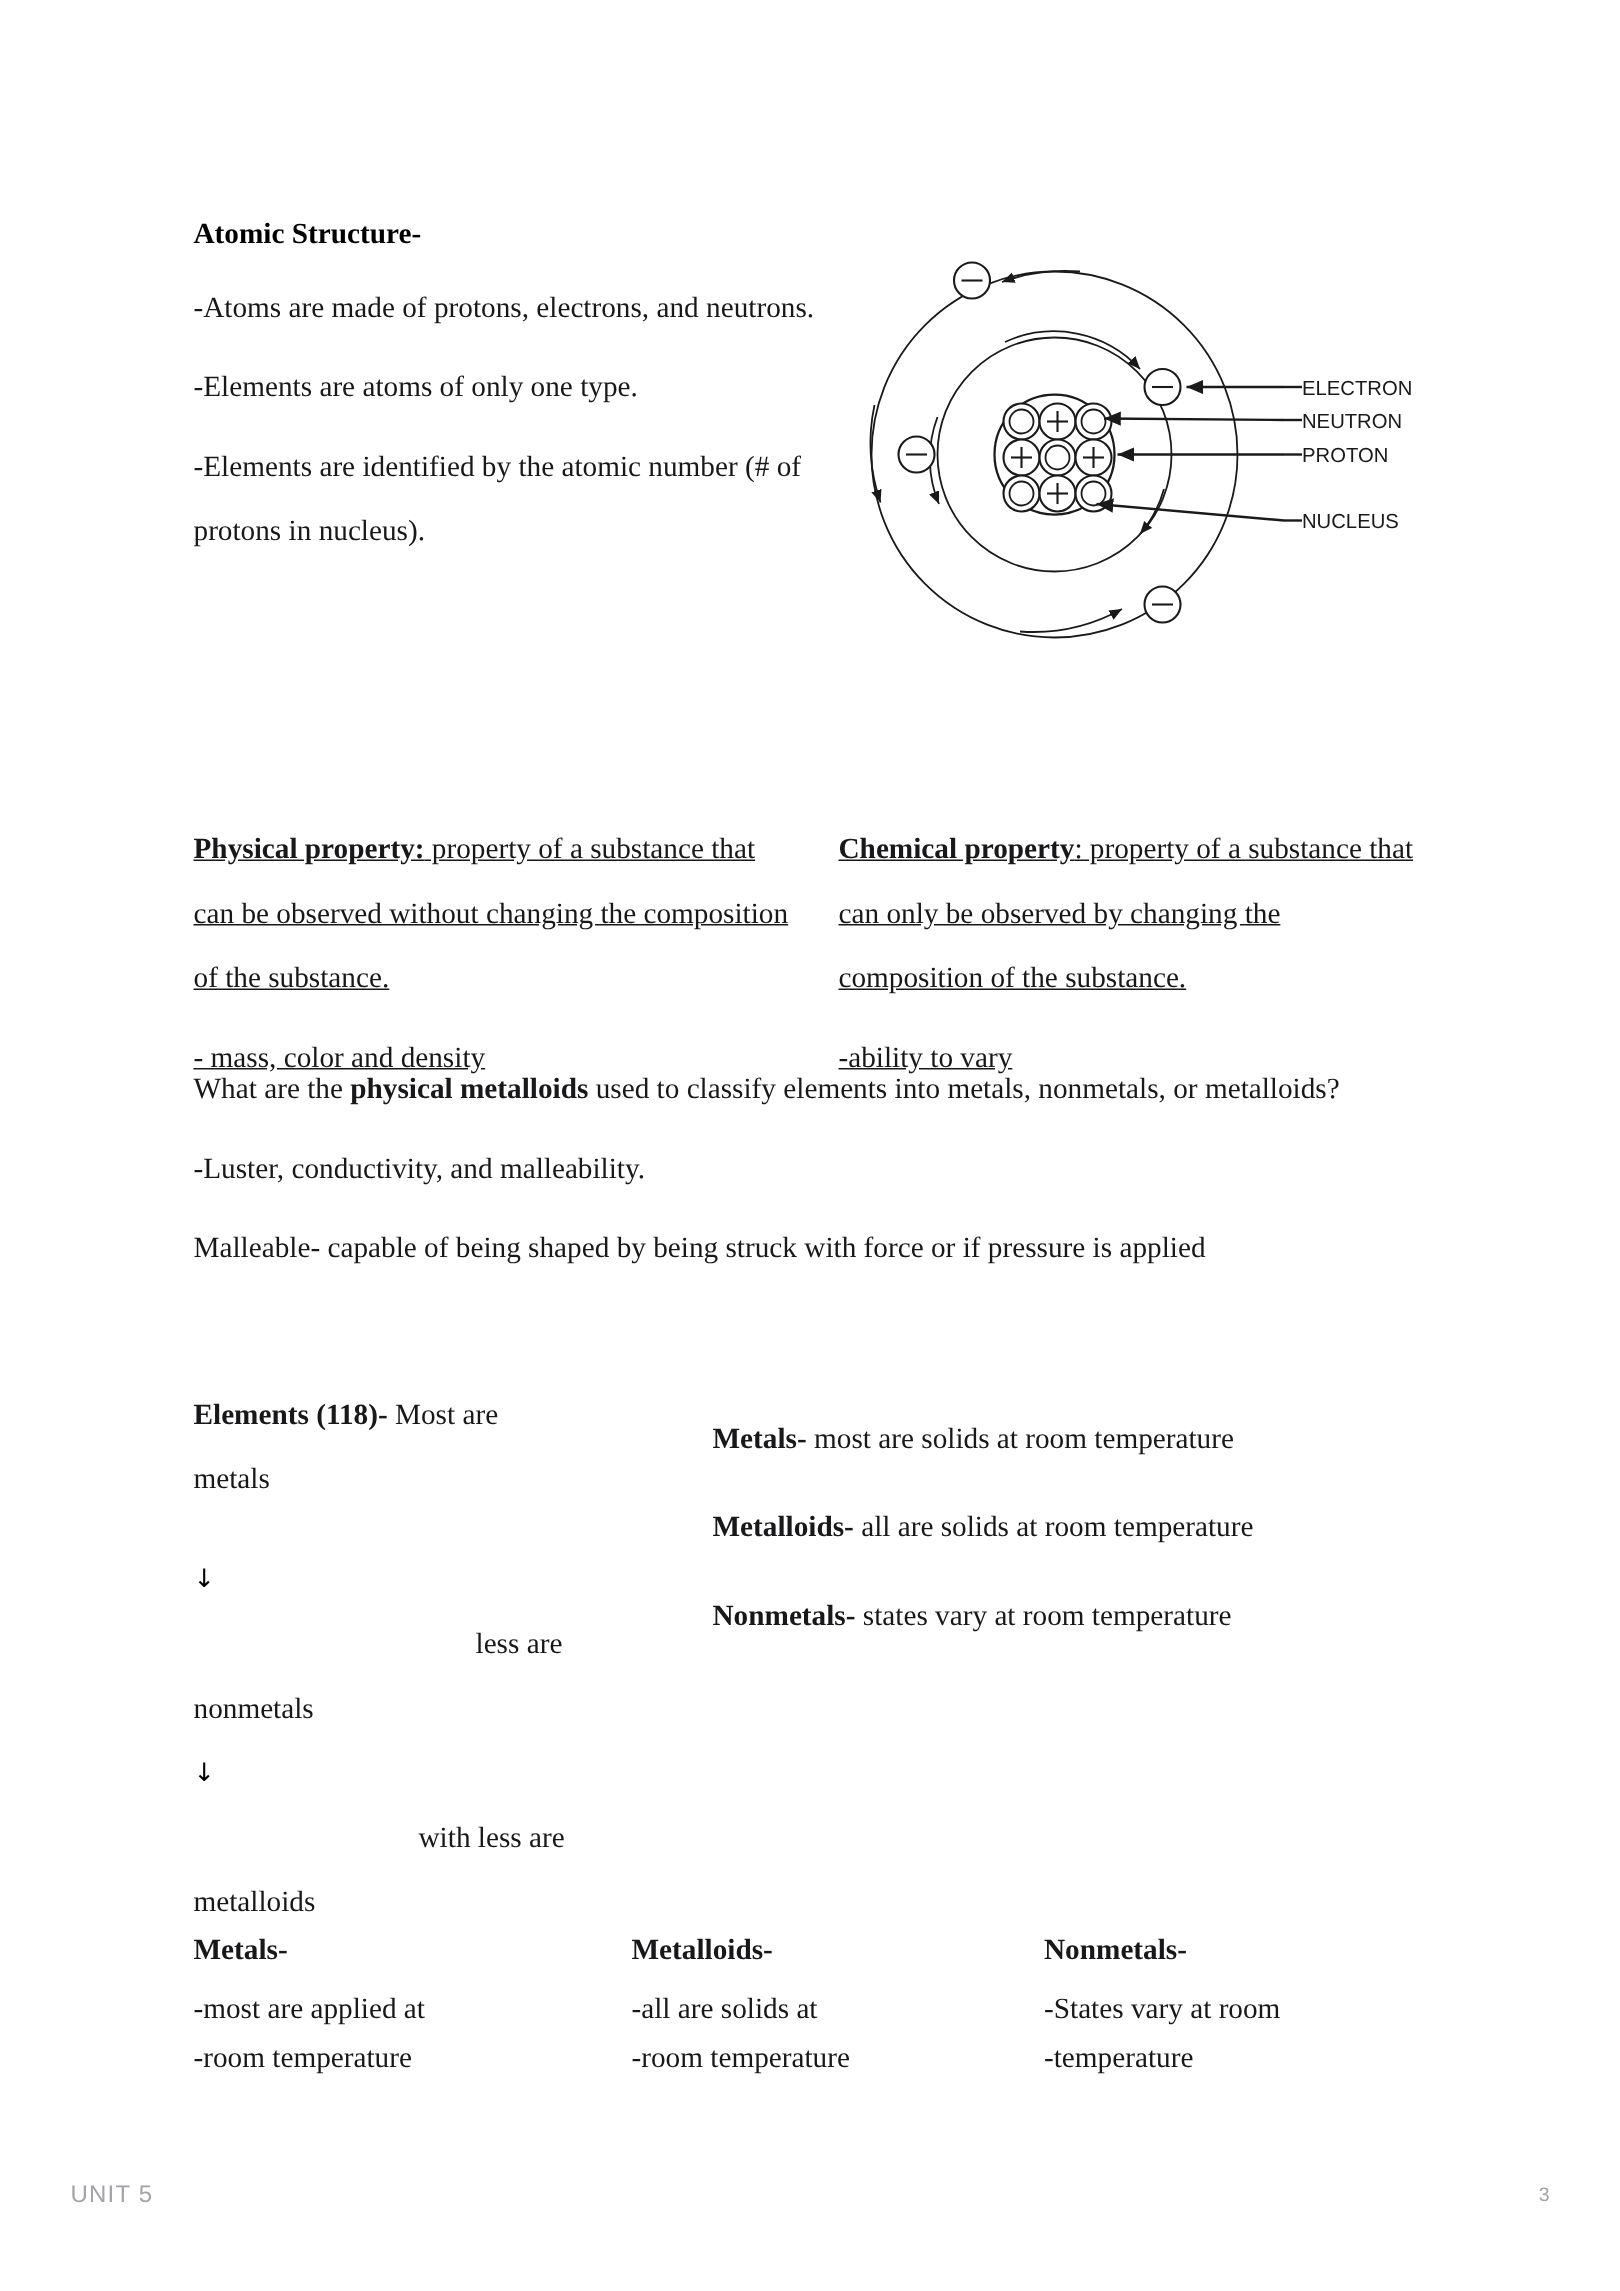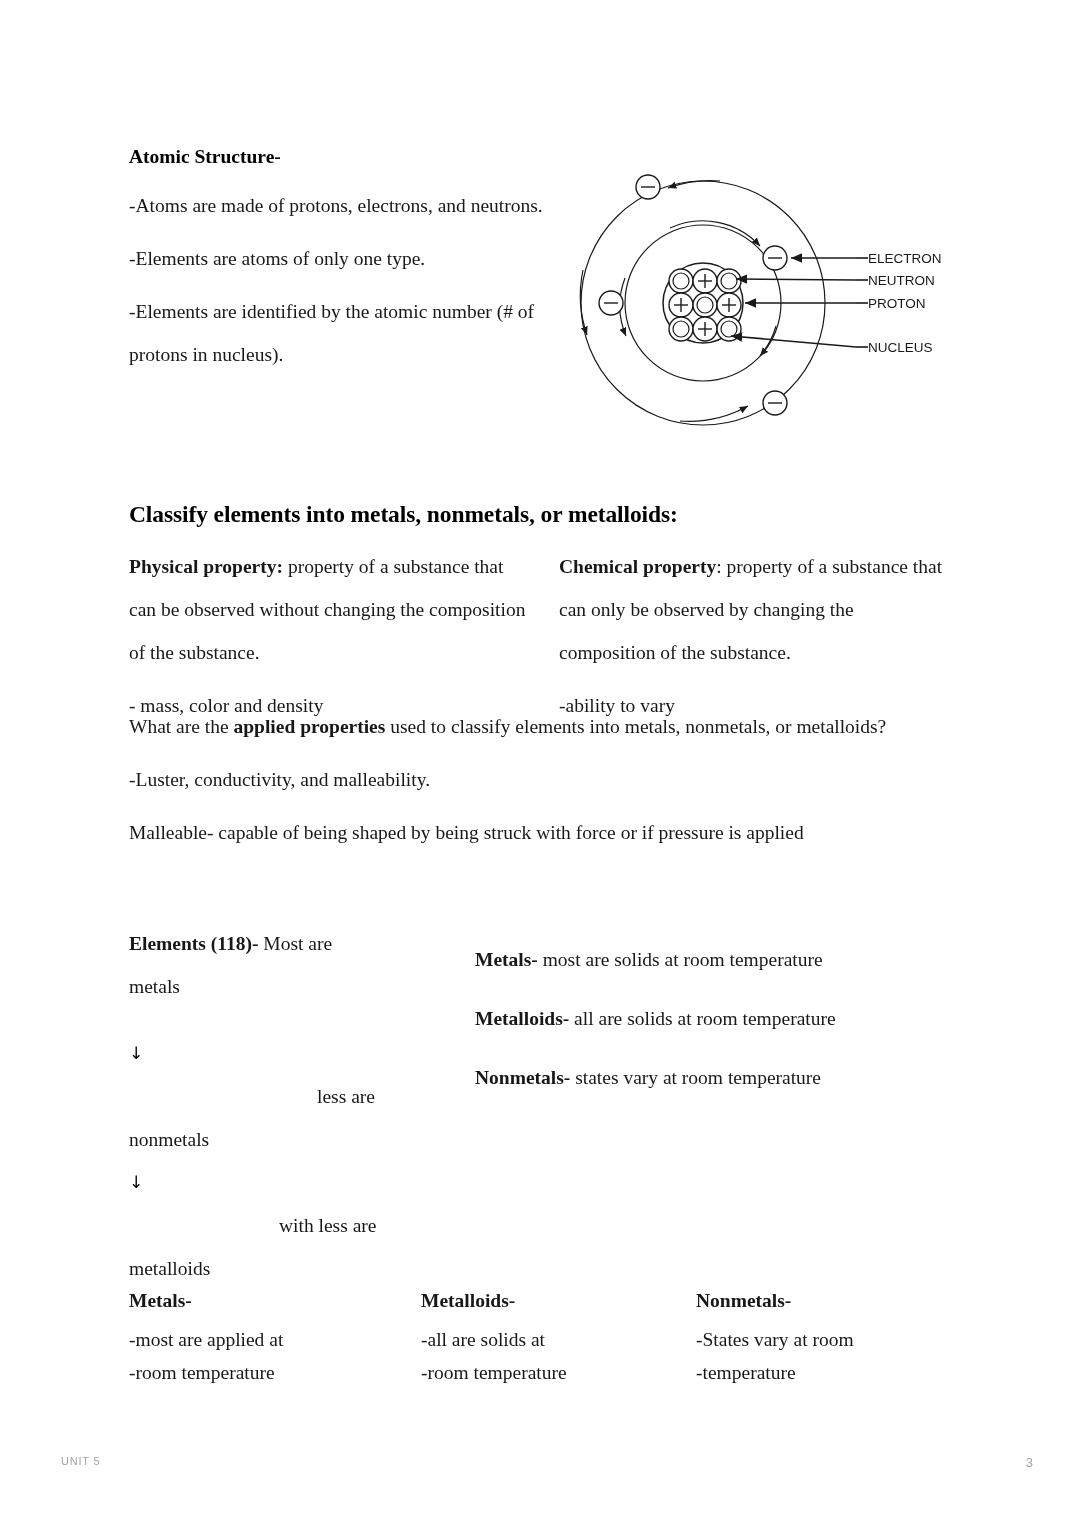--- a/index.html
+++ b/index.html
@@ -72,21 +72,21 @@
     left: 129px;
     top: 545px;
     width: 815px;
   }
   .props .col-l {
     position: absolute; left: 0; top: 0; width: 400px;
   }
   .props .col-r {
     position: absolute; left: 430px; top: 0; width: 390px;
   }
-  .props p { margin: 0 0 10px 0; }
+  .props p { margin: 0 0 10px 0; text-decoration: underline; }
 
   
   .qblock {
     position: absolute;
     left: 129px;
     top: 705px;
     width: 800px;
   }
   .qblock p { margin: 0 0 10px 0; }
 
@@ -145,24 +145,24 @@
   
   .footer {
     position: absolute;
     left: 0;
     top: 1455px;
     width: 1080px;
     height: 30px;
   }
   .footer .unit {
     position: absolute;
-    left: 61px;
+    left: 47px;
     top: 0;
     font-family: "Liberation Sans", "DejaVu Sans", sans-serif;
-    font-size: 11px;
+    font-size: 16px;
     letter-spacing: 0.8px;
     color: #a3a3a8;
   }
   .footer .pg {
     position: absolute;
     right: 47px;
     top: 0;
     font-family: "Liberation Sans", "DejaVu Sans", sans-serif;
     font-size: 13px;
     color: #a3a3a8;
@@ -280,35 +280,34 @@
 
       <g font-family="Liberation Sans, DejaVu Sans, sans-serif" font-size="13.5" fill="#1a1a1a">
         <text x="308" y="103">ELECTRON</text>
         <text x="308" y="125">NEUTRON</text>
         <text x="308" y="148">PROTON</text>
         <text x="308" y="192">NUCLEUS</text>
       </g>
     </svg>
   </div>
 
-  <h2 class="h-main">Classify elements into metals, nonmetals, or metalloids:</h2>
 
   <div class="props">
     <div class="col-l">
       <p class="para"><b>Physical property:</b><span> property of a substance that can be observed without changing the composition of the substance.</span></p>
       <p class="para">- mass, color and density</p>
     </div>
     <div class="col-r">
       <p class="para"><b>Chemical property</b><span>: property of a substance that can only be observed by changing the composition of the substance.</span></p>
       <p class="para">-ability to vary</p>
     </div>
   </div>
 
   <div class="qblock">
-    <p class="para"><span>What are the </span><b>applied properties</b><span> used to classify elements into metals, nonmetals, or metalloids?</span></p>
+    <p class="para"><span>What are the </span><b>physical metalloids</b><span> used to classify elements into metals, nonmetals, or metalloids?</span></p>
     <p class="para">-Luster, conductivity, and malleability.</p>
     <p class="para">Malleable- capable of being shaped by being struck with force or if pressure is applied</p>
   </div>
 
   <div class="elements-left">
     <p class="para"><b>Elements (118)-</b><span> Most are</span></p>
     <p class="para">metals</p>
   </div>
 
   <div class="states-right">

